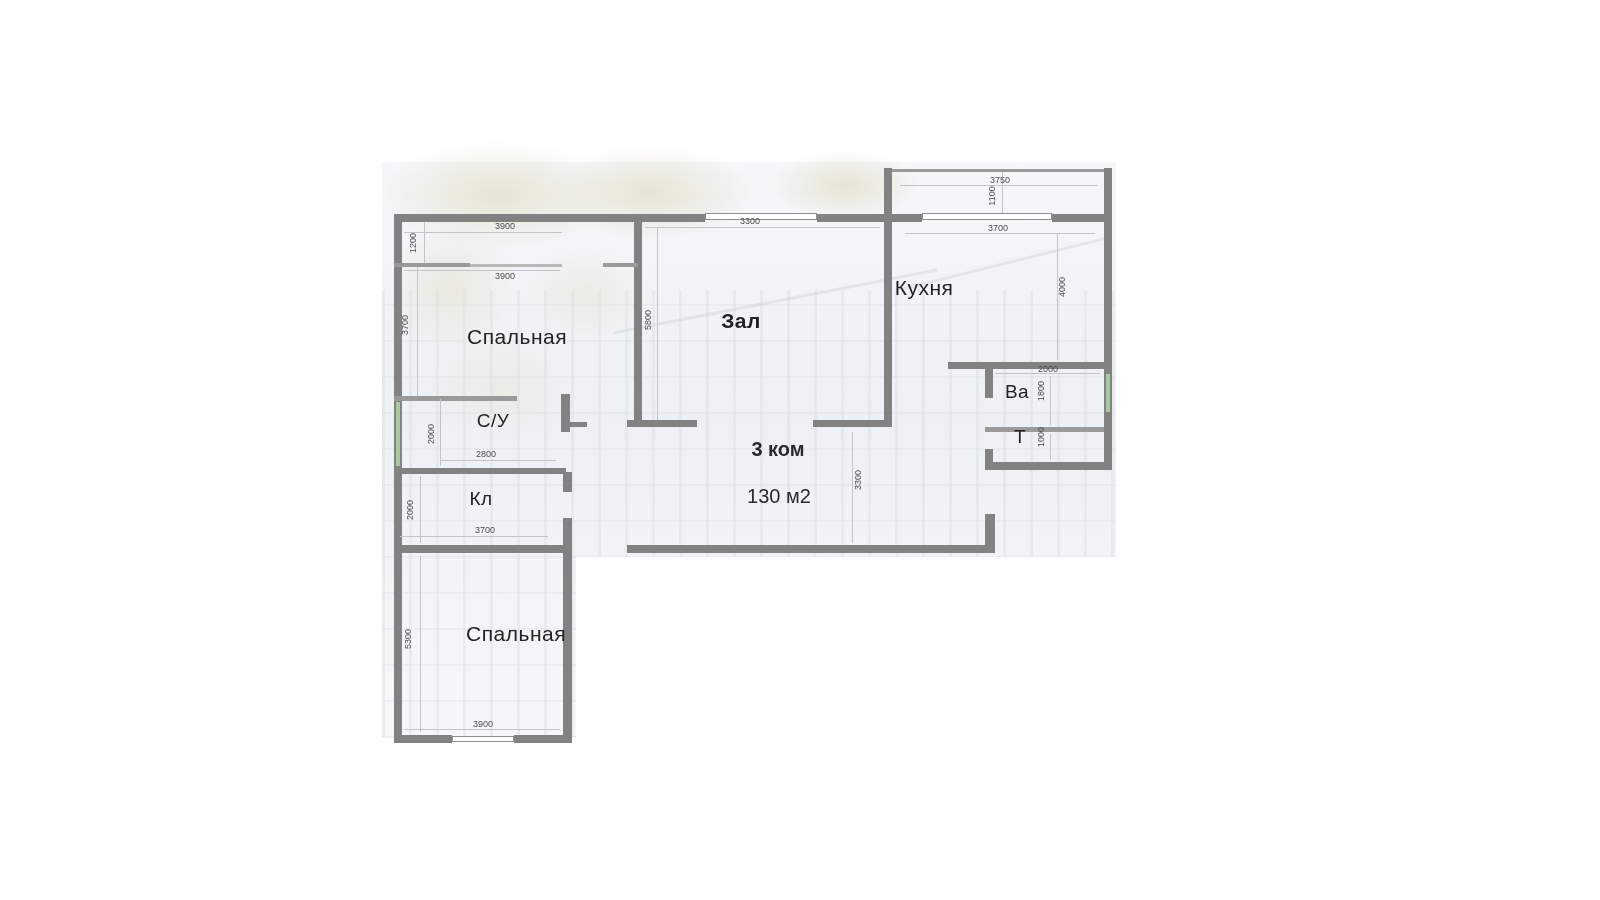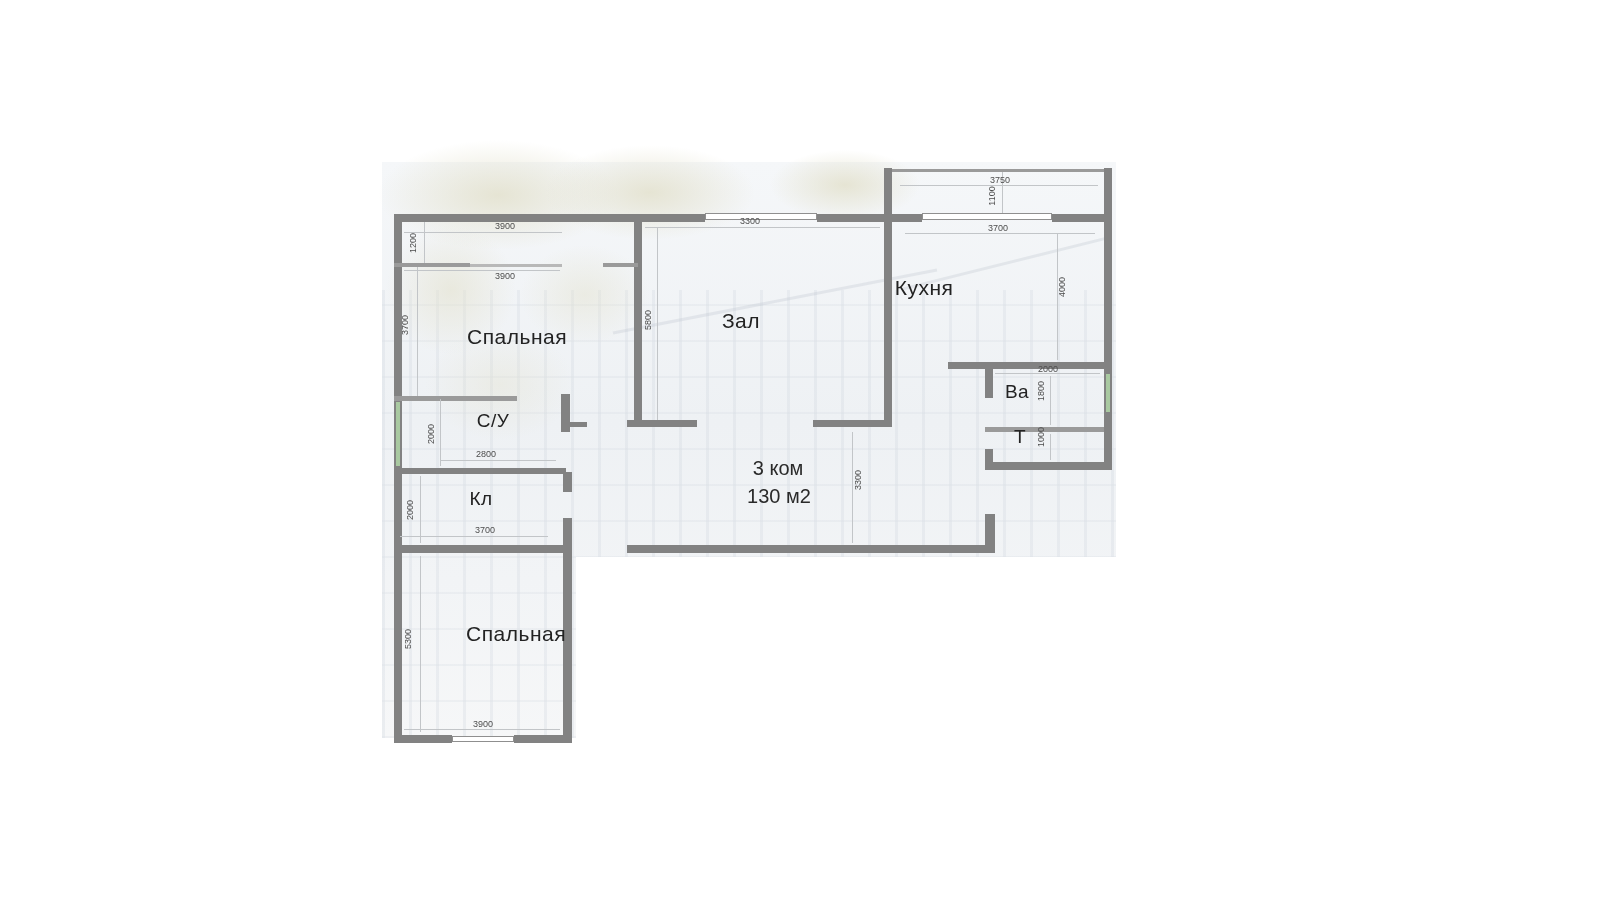--- a/index.html
+++ b/index.html
@@ -110,28 +110,28 @@
   <div class="thinline" style="left:1002px;top:172px;width:1px;height:41px;"></div>
   <div class="thinline" style="left:1057px;top:234px;width:1px;height:126px;"></div>
   <div class="thinline" style="left:1050px;top:376px;width:1px;height:49px;"></div>
   <div class="thinline" style="left:1050px;top:434px;width:1px;height:26px;"></div>
   <div class="thinline" style="left:852px;top:432px;width:1px;height:111px;"></div>
   <div class="thinline" style="left:440px;top:399px;width:1px;height:67px;"></div>
   <div class="thinline" style="left:420px;top:476px;width:1px;height:67px;"></div>
   <div class="thinline" style="left:420px;top:556px;width:1px;height:176px;"></div>
 
   <div class="room-label" style="left:517px;top:337px;">Спальная</div>
-  <div class="room-label" style="left:741px;top:321px;">Зал</div>
+  <div class="room-label" style="left:741px;top:321px;font-weight:bold;">Зал</div>
   <div class="room-label" style="left:924px;top:288px;">Кухня</div>
   <div class="room-label small" style="left:493px;top:421px;">С/У</div>
   <div class="room-label small" style="left:481px;top:499px;">Кл</div>
   <div class="room-label small" style="left:1017px;top:392px;">Ва</div>
   <div class="room-label small" style="left:1020px;top:437px;">Т</div>
   <div class="room-label" style="left:516px;top:634px;">Спальная</div>
-  <div class="area-label" style="left:778px;top:468px;">3 ком</div>
+  <div class="area-label" style="left:778px;top:449px;font-weight:bold;">3 ком</div>
   <div class="area-label" style="left:779px;top:496px;">130 м2</div>
 
   <div class="dim" style="left:505px;top:226px;">3900</div>
   <div class="dim v" style="left:413px;top:243px;">1200</div>
   <div class="dim" style="left:505px;top:276px;">3900</div>
   <div class="dim v" style="left:405px;top:325px;">3700</div>
   <div class="dim" style="left:750px;top:221px;">3300</div>
   <div class="dim v" style="left:648px;top:320px;">5800</div>
   <div class="dim" style="left:1000px;top:180px;">3750</div>
   <div class="dim v" style="left:992px;top:196px;">1100</div>

